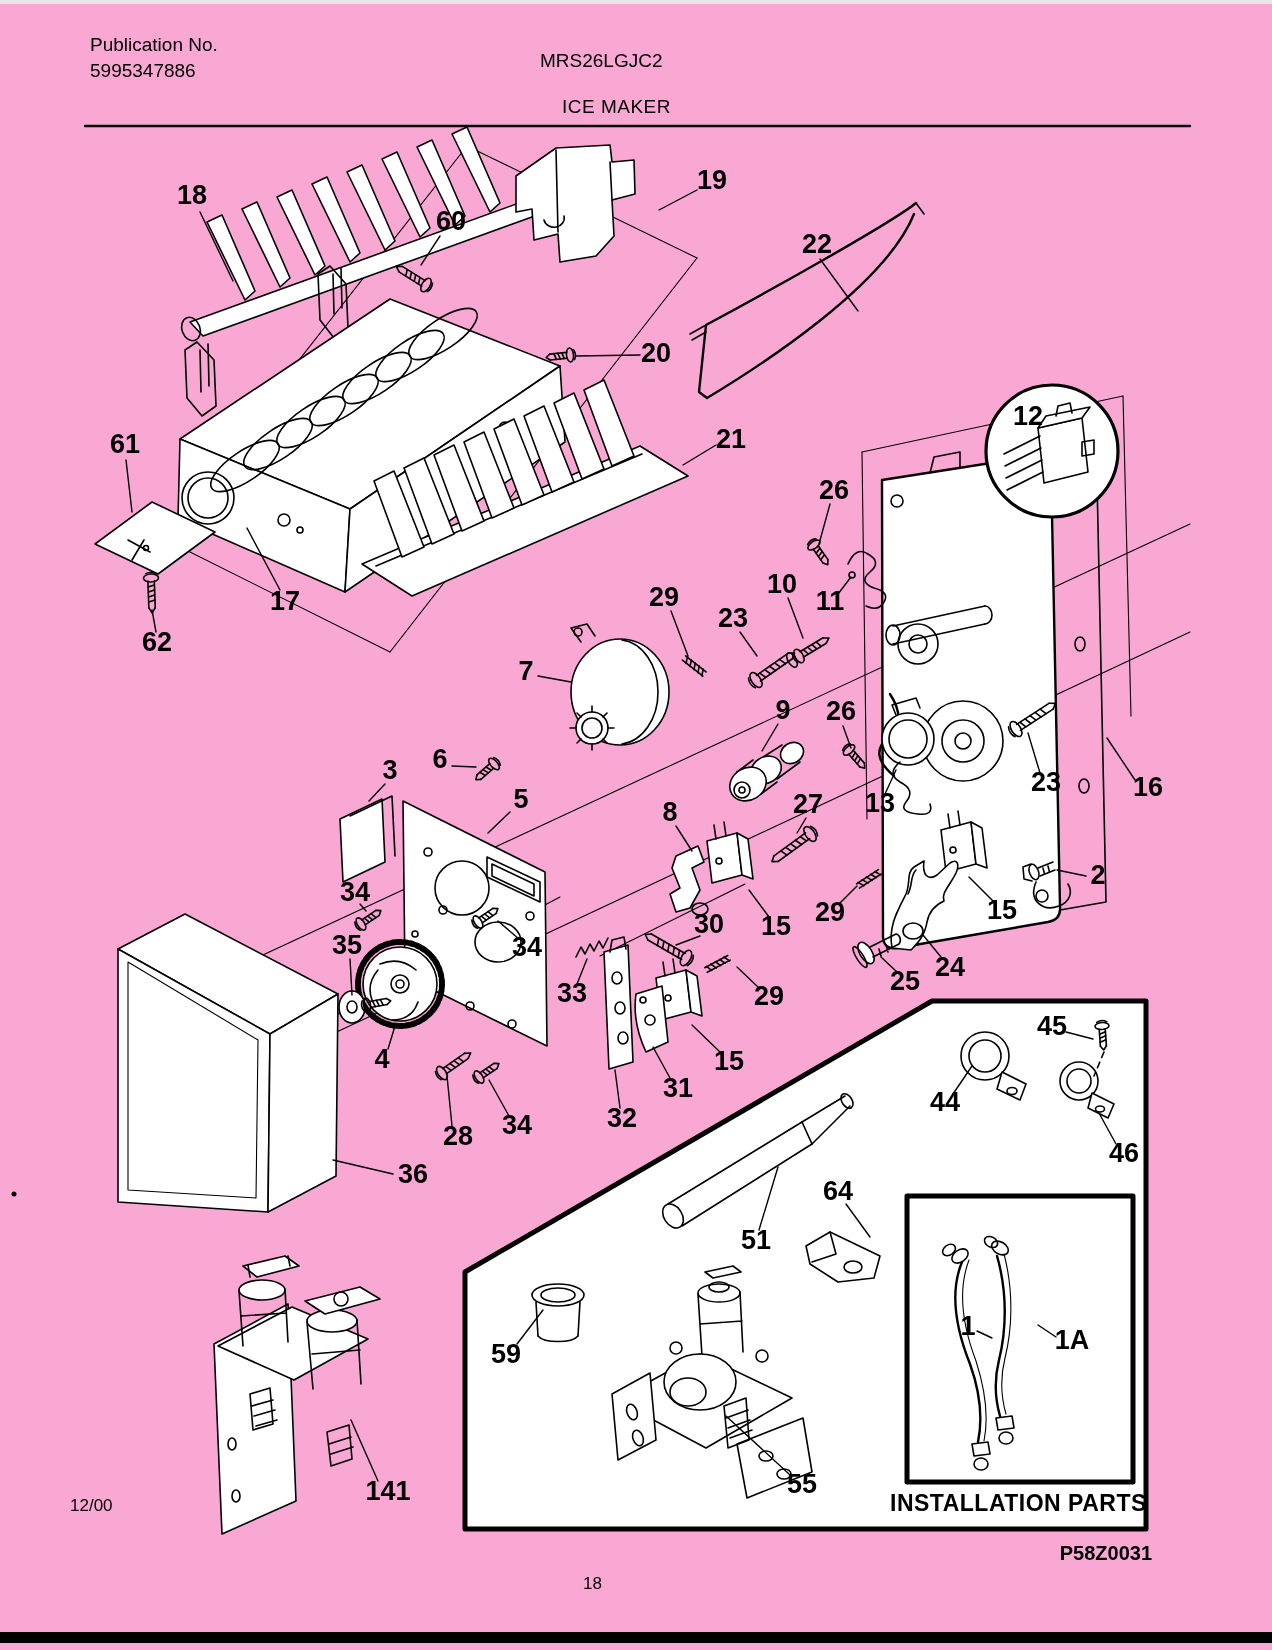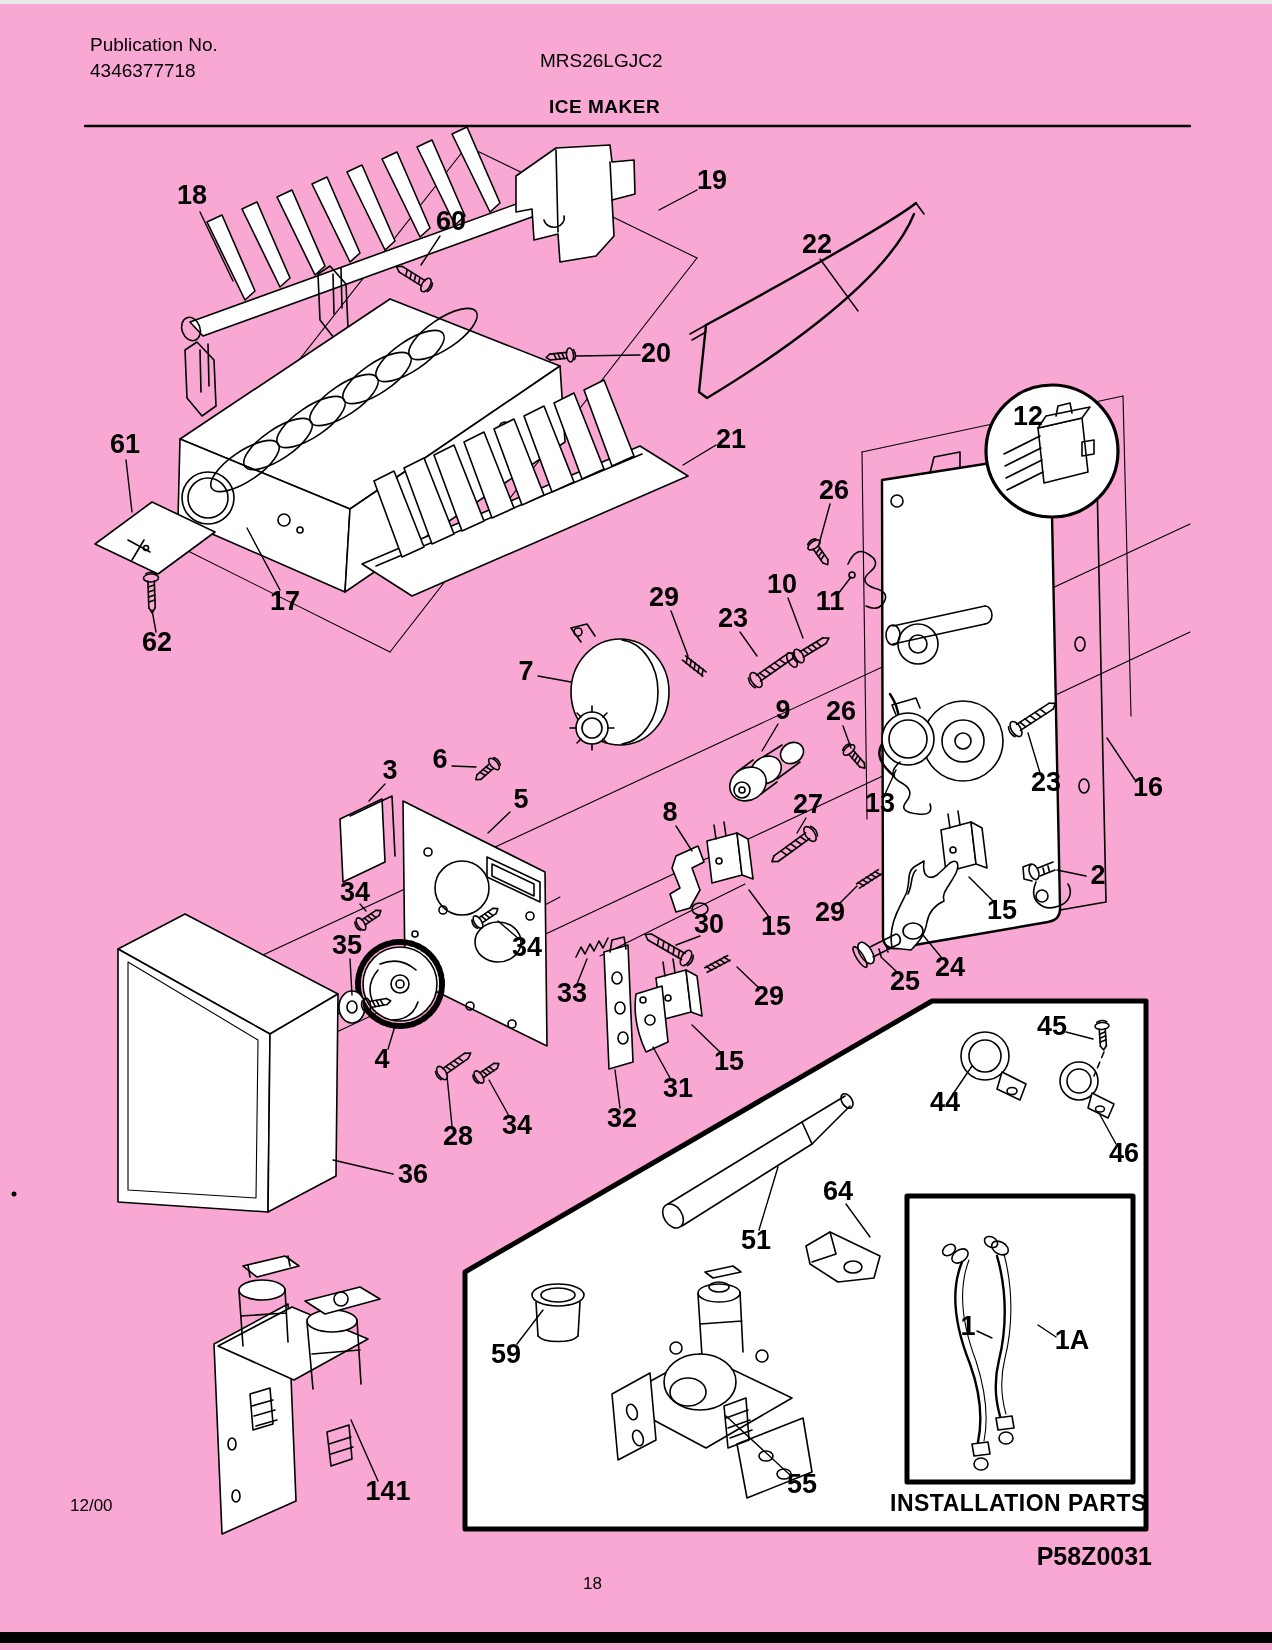--- a/index.html
+++ b/index.html
@@ -1,21 +1,21 @@
 <!DOCTYPE html>
 <html><head>
 <meta charset="utf-8">
 <style>
   html,body{margin:0;padding:0;background:#e8e8e8;}
   .page{position:relative;width:1272px;height:1650px;background:#f9a8d4;
         font-family:"Liberation Sans",sans-serif;color:#000;overflow:hidden;margin:4px auto;}
   .abs{position:absolute;white-space:nowrap;}
   .hdr{font-size:19px;}
   .big-label{font-size:23px;font-weight:bold;letter-spacing:.5px;}
-  .code-label{font-size:25px;font-weight:bold;}
+  .code-label{font-size:20px;font-weight:bold;}
   .ftr{font-size:17px;}
   #art{position:absolute;left:0;top:0;}
   #art path,#art line,#art polygon,#art polyline,#art circle,#art ellipse,#art rect{
      stroke:#000;fill:none;stroke-width:1.6;stroke-linecap:round;stroke-linejoin:round;}
   #art .f{fill:#fff;}
   #art .thin{stroke-width:1.1;}
   #art .w2{stroke-width:2.4;}
   #art .w3{stroke-width:3.2;}
   #art .w5{stroke-width:5;}
   #art .teeth{stroke-dasharray:3.5 2.8;stroke-width:6;}
@@ -24,23 +24,23 @@
   #art .blk{fill:#000;stroke:none;}
   #art text.callout{fill:#000;stroke:none;font-family:"Liberation Sans",sans-serif;
      font-weight:bold;font-size:27px;text-anchor:middle;}
 </style>
 </head>
 <body>
 
 <div class="page">
 
   <div class="abs hdr" style="left:90px;top:30px;">Publication No.</div>
-  <div class="abs hdr" style="left:90px;top:56px;">4346377718</div>
+  <div class="abs hdr" style="left:90px;top:56px;">5995347886</div>
   <div class="abs hdr" style="left:540px;top:46px;">MRS26LGJC2</div>
-  <div class="abs hdr" style="left:549px;top:92px;letter-spacing:.5px;font-weight:bold;">ICE MAKER</div>
+  <div class="abs hdr" style="left:562px;top:92px;letter-spacing:.5px;">ICE MAKER</div>
 
   <svg id="art" width="1272" height="1650" viewBox="0 0 1272 1650">
     <defs>
       <g id="scr-s">
         <ellipse cx="0" cy="0" rx="3.5" ry="7"></ellipse>
           <path d="M-4,-5 a8,9 0 0,0 0,10"></path>
         <line x1="3" y1="-3" x2="20" y2="-3"></line>
           <line x1="3" y1="3" x2="20" y2="3"></line>
         <path d="M6,-3 l2,6 M10,-3 l2,6 M14,-3 l2,6"></path>
           <path d="M20,-3 l4,3 -4,3"></path>

